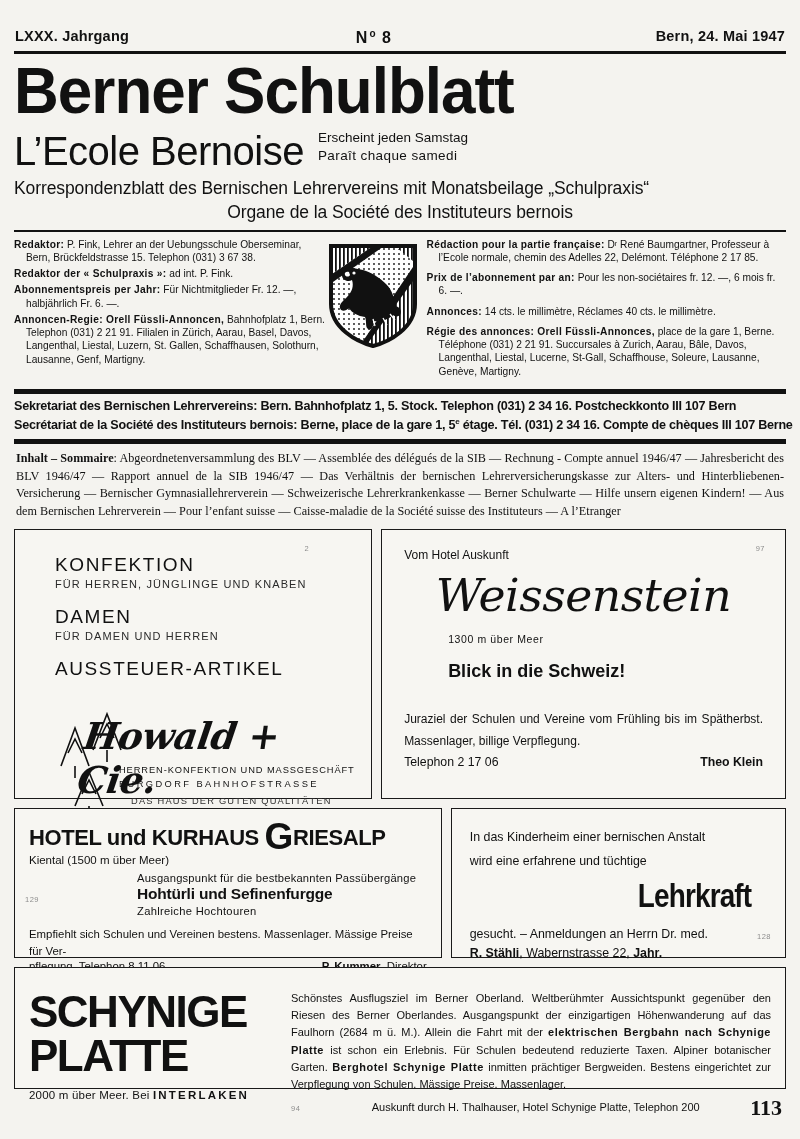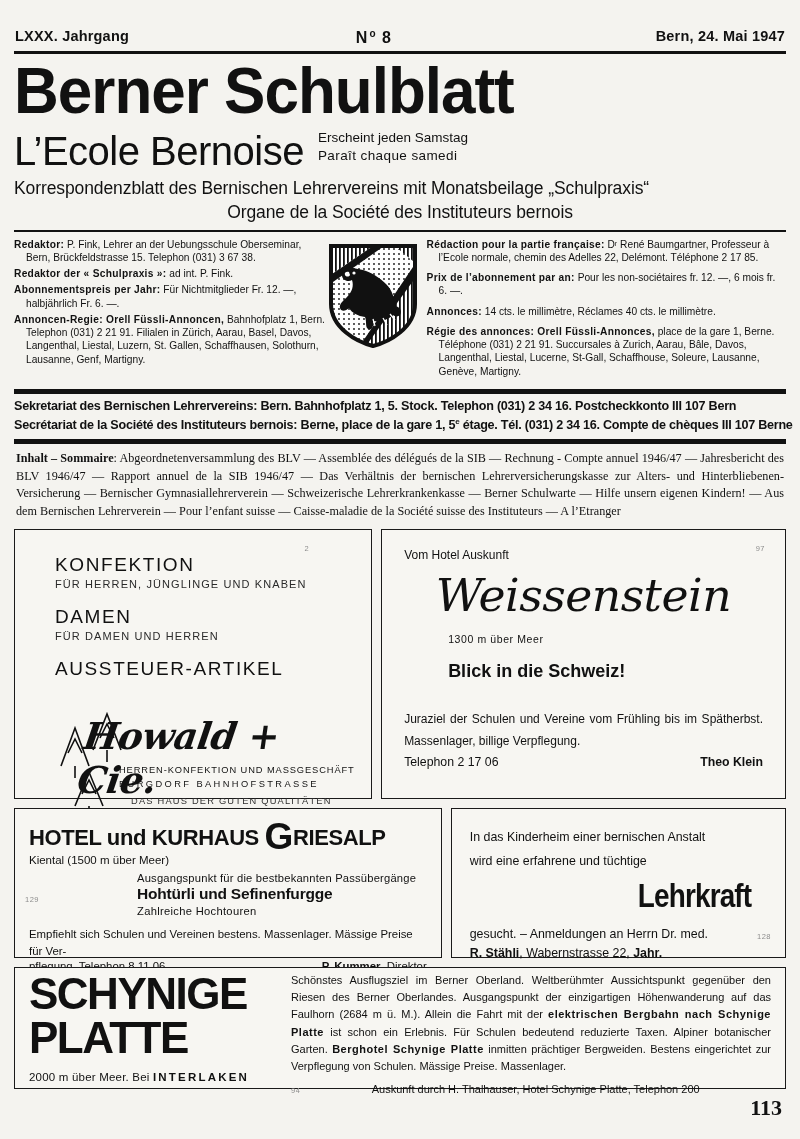--- a/index.html
+++ b/index.html
@@ -179,21 +179,21 @@
   .l-line{font-size:12.4px;line-height:2.0;}
   .l-big{
     font-size:34px;font-weight:bold;text-align:right;
     letter-spacing:-1px;margin-top:2px;margin-right:16px;
     transform:scaleX(.82);transform-origin:right center;
   }
   .l-foot{font-size:12.4px;margin-top:10px;line-height:1.55;}
   .l-foot b{font-weight:bold;}
 
   
-  .ad-schy{width:776px;height:122px;padding:4px 14px 0 14px;display:flex;}
+  .ad-schy{width:776px;height:122px;padding:22px 14px 0 14px;display:flex;}
   .s-left{width:252px;}
   .s-big{font-size:44px;font-weight:bold;line-height:1.02;letter-spacing:-1.5px;}
   .s-alt{font-size:11.5px;margin-top:10px;letter-spacing:.2px;}
   .s-alt b{font-weight:bold;letter-spacing:2.2px;}
   .s-right{flex:1;padding-left:10px;}
   .s-body{font-size:11px;line-height:1.58;text-align:justify;}
   .s-body b{font-weight:bold;letter-spacing:.5px;}
   .s-foot{display:flex;justify-content:space-between;align-items:flex-end;
     font-size:11px;margin-top:7px;}
   .s-foot .sfill{flex:1;text-align:center;}

